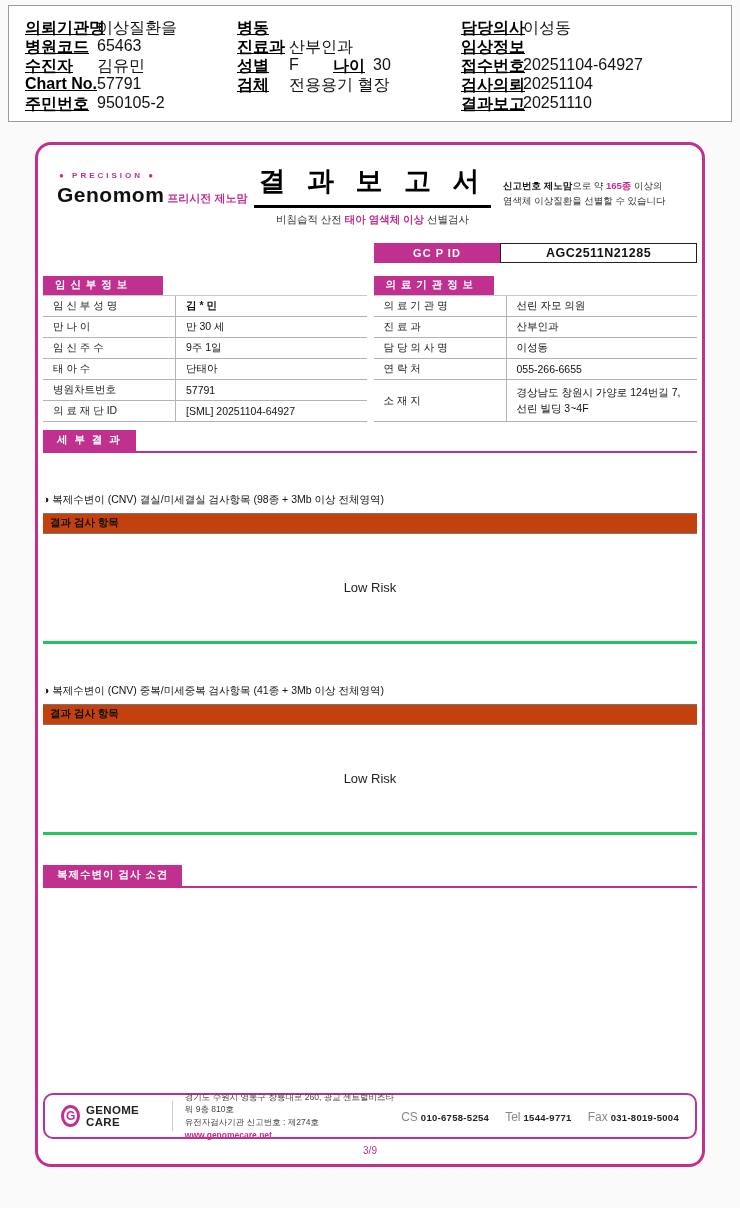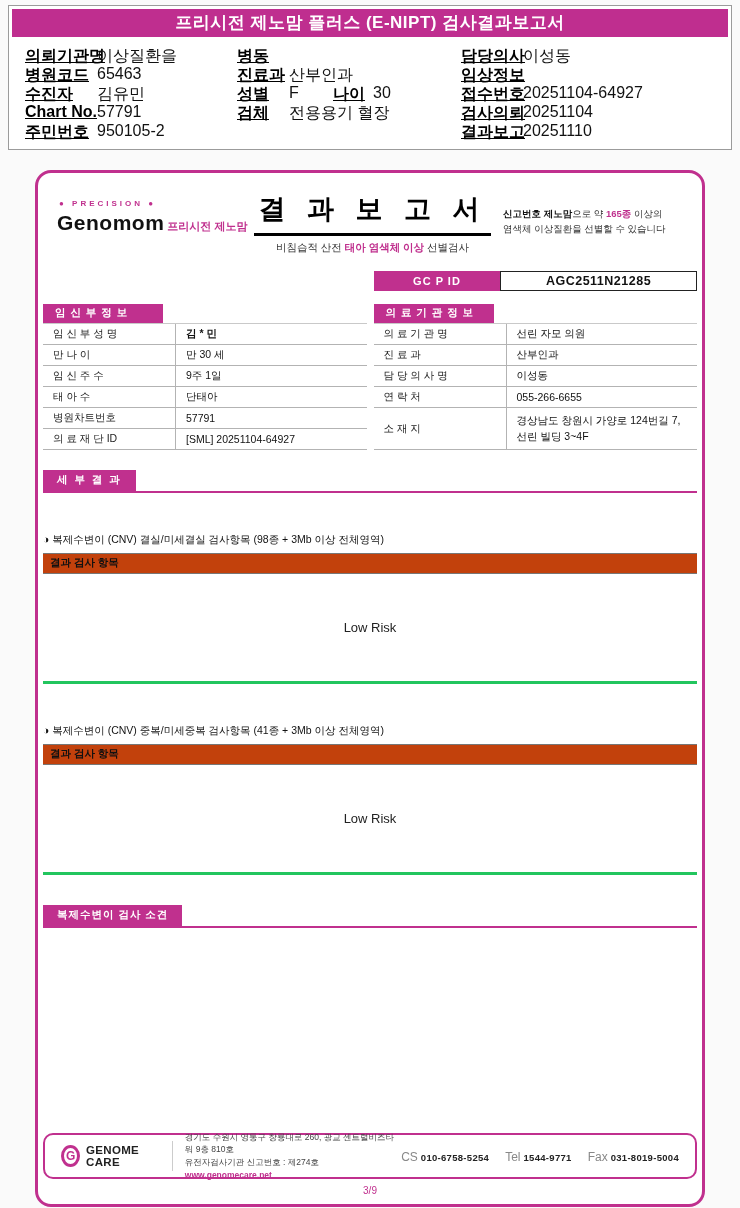--- a/index.html
+++ b/index.html
@@ -53,21 +53,21 @@
   .table-header { background:#c0308e; color:#fff; font-size:10.5px; font-weight:bold;
                   padding:2px 12px 3px; width:fit-content; min-width:120px; letter-spacing:1px; }
   .trows { border-top:1px solid #c9c9c9; }
   .trow { display:flex; border-bottom:1px solid #b3b3b3; min-height:21px; align-items:stretch; font-size:10.5px; }
   .tlabel { width:132px; flex-shrink:0; display:flex; align-items:center; padding-left:10px; color:#222; }
   .tval { flex:1; border-left:1px solid #b3b3b3; display:flex; align-items:center; padding-left:10px; color:#111; }
   .tval.bold { font-weight:bold; }
   .trow.tall { min-height:42px; }
   .trow.tall .tval { line-height:1.5; padding:3px 10px; }
   
-  .section-bar { margin-top:20px; border-bottom:2px solid #c0308e; }
+  .section-bar { margin-top:8px; border-bottom:2px solid #c0308e; }
   .section-label { background:#c0308e; color:#fff; font-size:10.5px; font-weight:bold;
                    letter-spacing:2px; padding:3px 14px 4px; width:fit-content; }
   .opinion-gap { margin-top:30px; }
   
   .cnv-section { margin-top:13px; }
   .cnv-title { font-size:10.5px; color:#111;margin-top:40px; }
   .cnv-colheader { margin-top:6px; background:#c2410c; border-top:1px solid #777; border-bottom:1px solid #777;
                    font-size:10.5px; font-weight:bold; padding:2px 7px 3px; color:#111; }
   .cnv-body { height:110px; display:flex; align-items:center; justify-content:center;
               border-bottom:3px solid #22c55e; font-size:13px; color:#222; }
@@ -84,21 +84,20 @@
   .f-web { color:#c0308e; font-weight:bold; }
   .f-contacts { margin-left:auto; display:flex; gap:16px; align-items:baseline; white-space:nowrap; }
   .f-contacts .lab { color:#888; font-size:12px; margin-right:3px; }
   .f-contacts .val { color:#222; font-weight:bold; font-size:9.5px; letter-spacing:0.3px; }
   .page-num { text-align:center; color:#c0308e; font-size:10px; margin-top:6px; }
 </style>
 </head>
 <body>
 
 <div class="top-block">
-  <div class="top-title">프리시전 제노맘 플러스 (E-NIPT) 검사결과보고서</div>
   <div class="hdr-grid">
     <div class="hdr-col hdr-col1">
       <div class="hdr-row">
           <span class="hlabel">의뢰기관명</span>
           <span class="hval">이상질환을</span>
         </div>
       <div class="hdr-row">
           <span class="hlabel">병원코드</span>
           <span class="hval">65463</span>
         </div>

